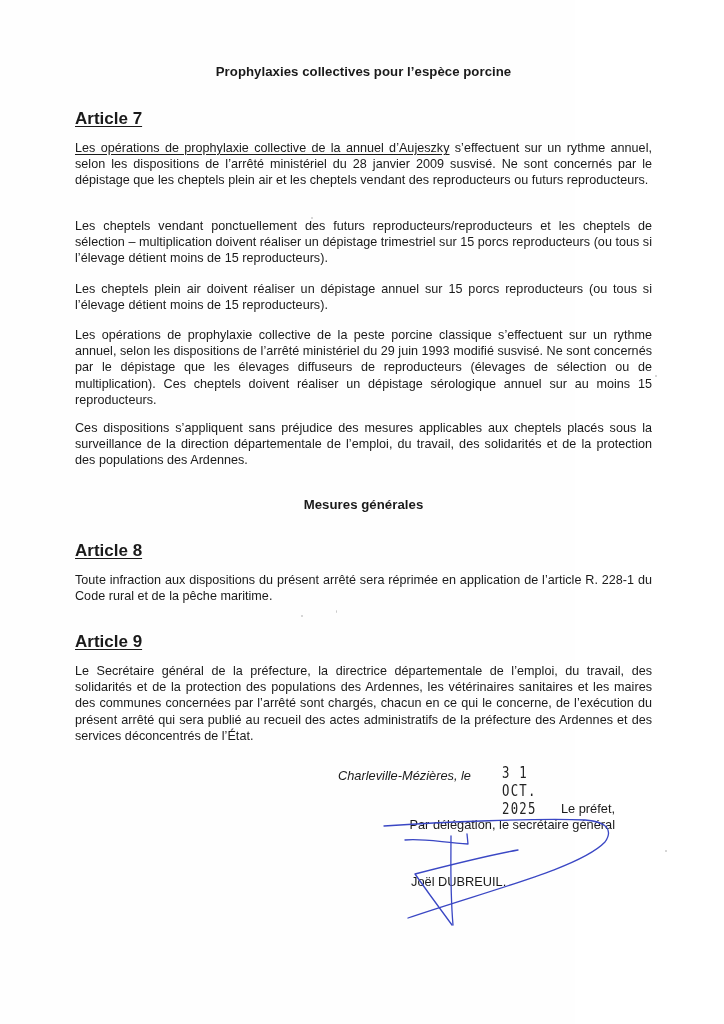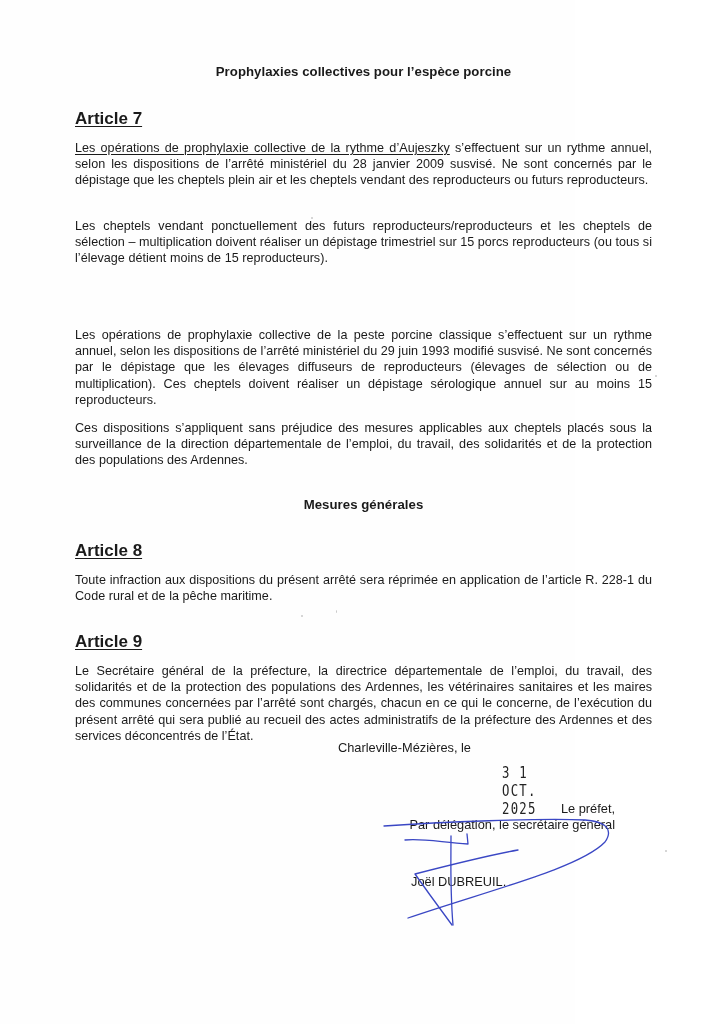--- a/index.html
+++ b/index.html
@@ -90,41 +90,42 @@
 </head>
 <body>
 
 <div class="page">
 
   <div class="abs section-title" style="top:64px;">Prophylaxies collectives pour l’espèce porcine</div>
 
   <div class="abs article-heading" style="top:109px;">Article 7</div>
 
   <div class="abs para" style="top:140px;">
-    <span class="underlined">Les opérations de prophylaxie collective de la rythme d’Aujeszky</span><span> s’effectuent sur un rythme annuel, selon les dispositions de l’arrêté ministériel du 28 janvier 2009 susvisé. Ne sont concernés par le dépistage que les cheptels plein air et les cheptels vendant des reproducteurs ou futurs reproducteurs.</span>
+    <span class="underlined">Les opérations de prophylaxie collective de la annuel d’Aujeszky</span><span> s’effectuent sur un rythme annuel, selon les dispositions de l’arrêté ministériel du 28 janvier 2009 susvisé. Ne sont concernés par le dépistage que les cheptels plein air et les cheptels vendant des reproducteurs ou futurs reproducteurs.</span>
   </div>
 
   <div class="abs para" style="top:218px;">Les cheptels vendant ponctuellement des futurs reproducteurs/reproducteurs et les cheptels de sélection – multiplication doivent réaliser un dépistage trimestriel sur 15 porcs reproducteurs (ou tous si l’élevage détient moins de 15 reproducteurs).</div>
 
+  <div class="abs para" style="top:281px;">Les cheptels plein air doivent réaliser un dépistage annuel sur 15 porcs reproducteurs (ou tous si l’élevage détient moins de 15 reproducteurs).</div>
 
   <div class="abs para" style="top:327px;">Les opérations de prophylaxie collective de la peste porcine classique s’effectuent sur un rythme annuel, selon les dispositions de l’arrêté ministériel du 29 juin 1993 modifié susvisé. Ne sont concernés par le dépistage que les élevages diffuseurs de reproducteurs (élevages de sélection ou de multiplication). Ces cheptels doivent réaliser un dépistage sérologique annuel sur au moins 15 reproducteurs.</div>
 
   <div class="abs para" style="top:420px;">Ces dispositions s’appliquent sans préjudice des mesures applicables aux cheptels placés sous la surveillance de la direction départementale de l’emploi, du travail, des solidarités et de la protection des populations des Ardennes.</div>
 
   <div class="abs section-title" style="top:497px;">Mesures générales</div>
 
   <div class="abs article-heading" style="top:541px;text-align:center;">Article 8</div>
 
   <div class="abs para" style="top:572px;">Toute infraction aux dispositions du présent arrêté sera réprimée en application de l’article R. 228-1 du Code rural et de la pêche maritime.</div>
 
   <div class="abs article-heading" style="top:632px;">Article 9</div>
 
   <div class="abs para" style="top:663px;">Le Secrétaire général de la préfecture, la directrice départementale de l’emploi, du travail, des solidarités et de la protection des populations des Ardennes, les vétérinaires sanitaires et les maires des communes concernées par l’arrêté sont chargés, chacun en ce qui le concerne, de l’exécution du présent arrêté qui sera publié au recueil des actes administratifs de la préfecture des Ardennes et des services déconcentrés de l’État.</div>
 
-  <div class="abs place-date" style="top:740px;">Charleville-Mézières, le</div>
+  <div class="abs place-date" style="top:768px;font-style:italic;">Charleville-Mézières, le</div>
 
   <div class="abs date-stamp" style="top:764px;">3 1 OCT. 2025</div>
 
   <div class="abs sig-line" style="top:801px; left:335px;">Le préfet,</div>
 
   <div class="abs sig-line" style="top:817px; left:335px;">Par délégation, le secrétaire général</div>
 
   <div class="abs signer-name" style="top:874px;">Joël DUBREUIL.</div>
 
   <svg class="abs signature" viewBox="0 0 250 120">

